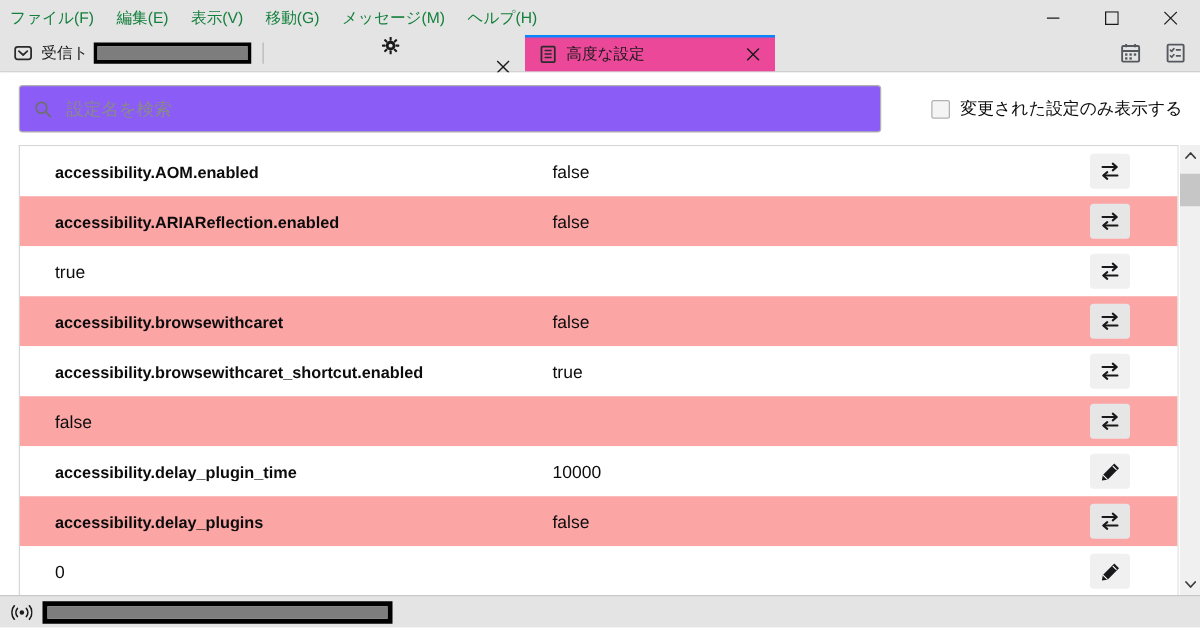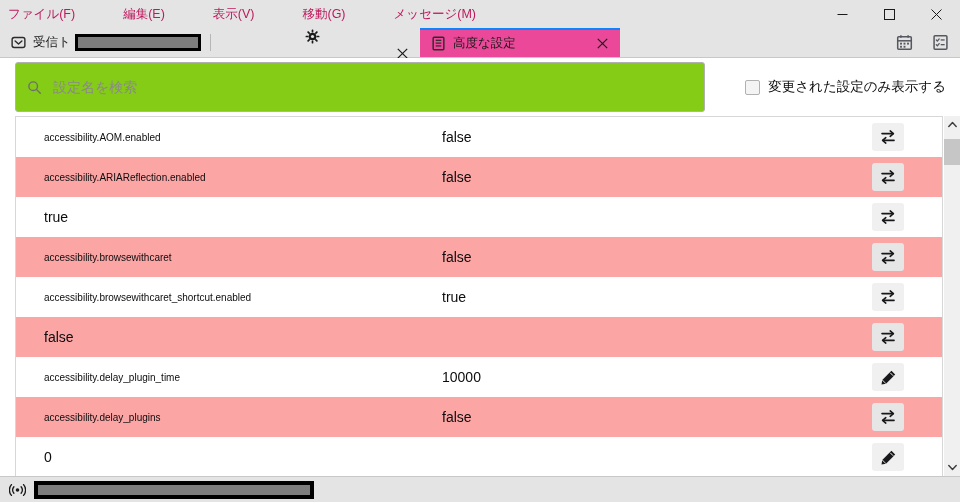--- a/index.html
+++ b/index.html
@@ -23,22 +23,22 @@
   .menubar {
     height: 28px;
     background: #e4e4e4;
     display: flex;
     align-items: center;
     flex: 0 0 28px;
     position: relative;
   }
   .menu-item {
     font-size: 12.5px;
-    color: #be185d;
-    padding: 0 24px;
+    color: #15803d;
+    padding: 0 9px;
     line-height: 28px;
     white-space: nowrap;
     cursor: default;
   }
   .menu-item:first-child { padding-left: 8px; }
 
   .wincontrols {
     position: absolute;
     right: 0; top: 0;
     height: 28px;
@@ -149,27 +149,27 @@
     height: 58px;
     flex: 0 0 58px;
     display: flex;
     align-items: center;
     padding: 0 14px;
     background: #ffffff;
   }
   .searchbox {
     position: relative;
     width: 714px;
-    height: 50px;
+    height: 38px;
     border: 1px solid #b1b1b1;
     border-radius: 3px;
     display: flex;
     align-items: center;
     padding: 0 10px;
-    background: #84cc16;
+    background: #8b5cf6;
   }
   .searchbox .s-icon {
     width: 16px; height: 16px;
     margin-right: 9px;
     flex: 0 0 16px;
     display: flex; align-items: center; justify-content: center;
   }
   .searchbox input {
     border: none;
     outline: none;
@@ -220,24 +220,25 @@
     height: 40px;
     display: flex;
     align-items: center;
     padding: 0 12px 0 28px;
     background: #ffffff;
   }
   .prow.alt { background: #fca5a5; }
   .prow .pname {
     flex: 0 0 auto;
     width: 398px;
-    font-size: 10px;
+    font-size: 13px;
     color: #0c0c0d;
     white-space: nowrap;
     overflow: hidden;
+    font-weight: bold;
   }
   .prow .pval {
     flex: 1 1 auto;
     font-size: 14px;
     color: #0c0c0d;
     white-space: nowrap;
   }
   .prow .pact {
     flex: 0 0 32px;
     width: 32px; height: 28px;
@@ -314,20 +315,21 @@
 <body>
 
 <div id="app">
 
   <div class="menubar">
     <div class="menu-item">ファイル(F)</div>
     <div class="menu-item">編集(E)</div>
     <div class="menu-item">表示(V)</div>
     <div class="menu-item">移動(G)</div>
     <div class="menu-item">メッセージ(M)</div>
+    <div class="menu-item">ヘルプ(H)</div>
 
     <div class="wincontrols">
       <div class="wc">
         <svg width="11" height="11" viewBox="0 0 11 11">
           <line x1="0.5" y1="5.5" x2="10.5" y2="5.5" stroke="#1a1a1a" stroke-width="1"></line>
         </svg>
       </div>
       <div class="wc">
         <svg width="11" height="11" viewBox="0 0 11 11">
           <rect x="0.5" y="0.5" width="10" height="10" fill="none" stroke="#1a1a1a" stroke-width="1"></rect>

